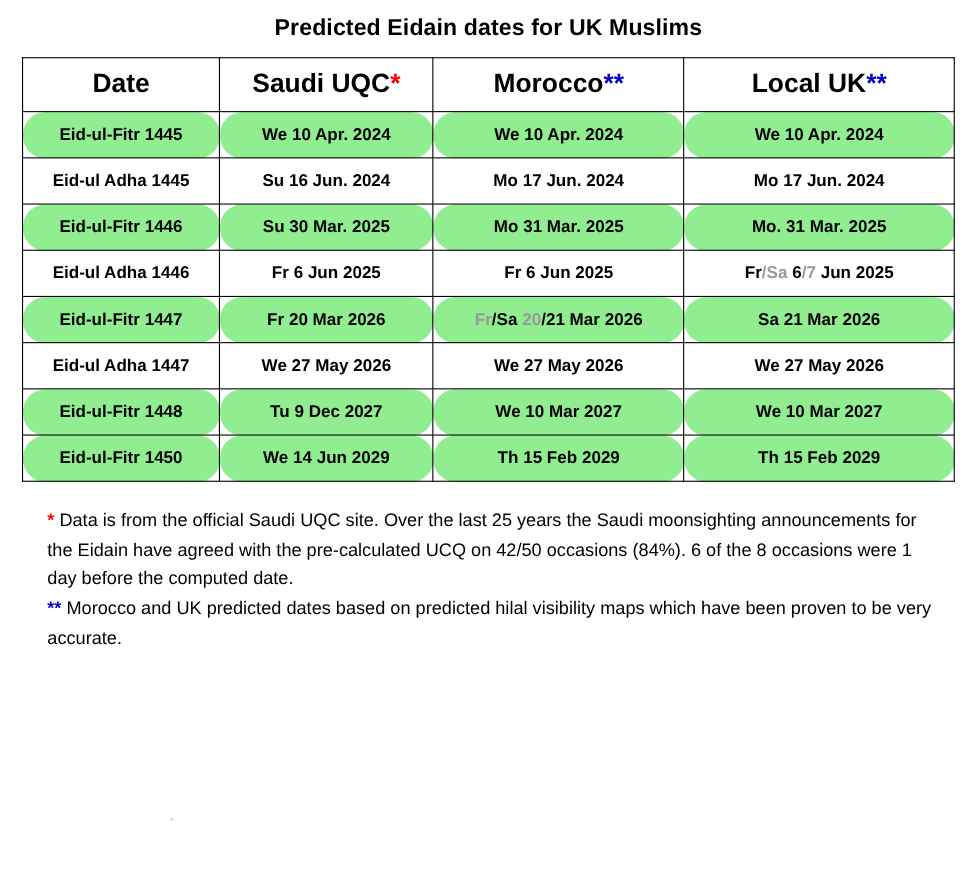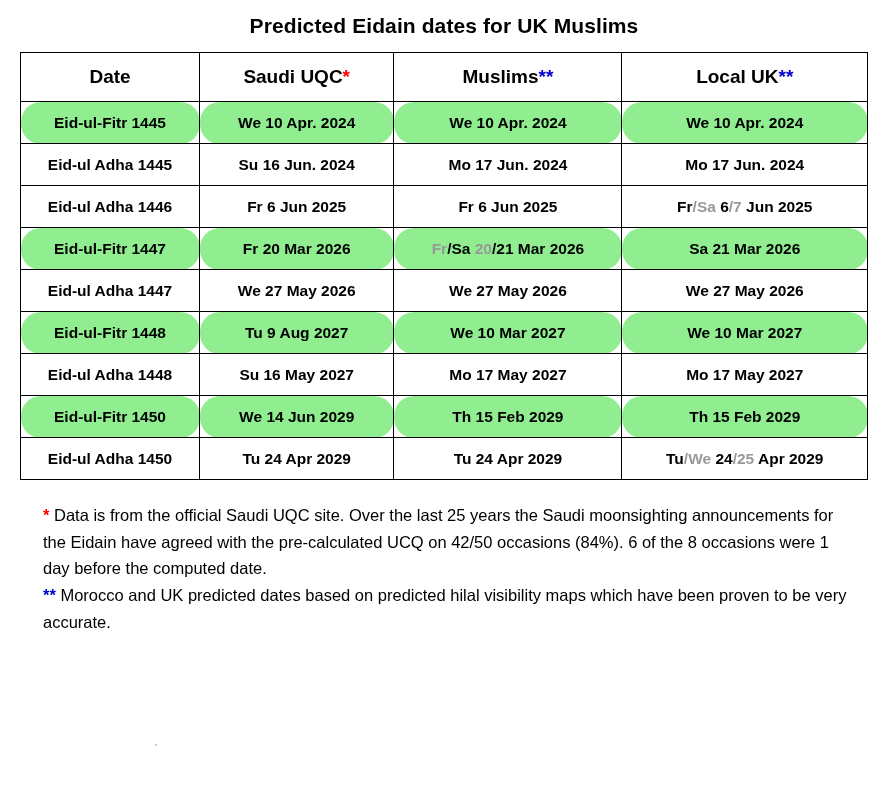--- a/index.html
+++ b/index.html
@@ -34,21 +34,21 @@
     margin: 0 auto;
     table-layout: fixed;
   }
   table.eid th, table.eid td {
     border: 1px solid #000000;
     text-align: center;
     vertical-align: middle;
   }
   table.eid th {
     height: 46px;
-    font-size: 19px;
+    font-size: 24px;
     font-weight: bold;
     background: #ffffff;
   }
   table.eid td {
     height: 39px;
     font-size: 15.5px;
     font-weight: bold;
     background: #ffffff;
     border-radius: 20px;
   }
@@ -109,36 +109,42 @@
     <colgroup>
       <col class="col-date">
       <col class="col-saudi">
       <col class="col-morocco">
       <col class="col-uk">
     </colgroup>
     <thead>
       <tr>
         <th><span>Date</span></th>
         <th><span>Saudi UQC</span><span class="sup-red">*</span></th>
-        <th><span>Muslims</span><span class="sup-blue">**</span></th>
+        <th><span>Morocco</span><span class="sup-blue">**</span></th>
         <th><span>Local UK</span><span class="sup-blue">**</span></th>
       </tr>
     </thead>
     <tbody id="table-body">
         <tr class="green">
           <td>Eid-ul-Fitr 1445</td>
           <td>We 10 Apr. 2024</td>
           <td>We 10 Apr. 2024</td>
           <td>We 10 Apr. 2024</td>
         </tr>
         <tr>
           <td>Eid-ul Adha 1445</td>
           <td>Su 16 Jun. 2024</td>
           <td>Mo 17 Jun. 2024</td>
           <td>Mo 17 Jun. 2024</td>
+        </tr>
+        <tr class="green">
+          <td>Eid-ul-Fitr 1446</td>
+          <td>Su 30 Mar. 2025</td>
+          <td>Mo 31 Mar. 2025</td>
+          <td>Mo. 31 Mar. 2025</td>
         </tr>
         <tr>
           <td>Eid-ul Adha 1446</td>
           <td>Fr 6 Jun 2025</td>
           <td>Fr 6 Jun 2025</td>
           <td><span>Fr</span><span class="dim">/Sa</span><span> 6</span><span class="dim">/7</span><span> Jun 2025</span></td>
         </tr>
         <tr class="green">
           <td>Eid-ul-Fitr 1447</td>
           <td>Fr 20 Mar 2026</td>
@@ -146,41 +152,29 @@
           <td>Sa 21 Mar 2026</td>
         </tr>
         <tr>
           <td>Eid-ul Adha 1447</td>
           <td>We 27 May 2026</td>
           <td>We 27 May 2026</td>
           <td>We 27 May 2026</td>
         </tr>
         <tr class="green">
           <td>Eid-ul-Fitr 1448</td>
-          <td>Tu 9 Aug 2027</td>
+          <td>Tu 9 Dec 2027</td>
           <td>We 10 Mar 2027</td>
           <td>We 10 Mar 2027</td>
-        </tr>
-        <tr>
-          <td>Eid-ul Adha 1448</td>
-          <td>Su 16 May 2027</td>
-          <td>Mo 17 May 2027</td>
-          <td>Mo 17 May 2027</td>
         </tr>
         <tr class="green">
           <td>Eid-ul-Fitr 1450</td>
           <td>We 14 Jun 2029</td>
           <td>Th 15 Feb 2029</td>
           <td>Th 15 Feb 2029</td>
-        </tr>
-        <tr>
-          <td>Eid-ul Adha 1450</td>
-          <td>Tu 24 Apr 2029</td>
-          <td>Tu 24 Apr 2029</td>
-          <td><span>Tu</span><span class="dim">/We</span><span> 24</span><span class="dim">/25</span><span> Apr 2029</span></td>
         </tr>
       </tbody>
   </table>
 
   <div class="notes">
     <p><span class="marker-red">*</span><span> Data is from the official Saudi UQC site. Over the last 25 years the Saudi moonsighting announcements for the Eidain have agreed with the pre-calculated UCQ on 42/50 occasions (84%). 6 of the 8 occasions were 1 day before the computed date.</span></p>
     <p><span class="marker-blue">**</span><span> Morocco and UK predicted dates based on predicted hilal visibility maps which have been proven to be very accurate.</span></p>
   </div>
 
   <div class="tiny-dot"></div>

